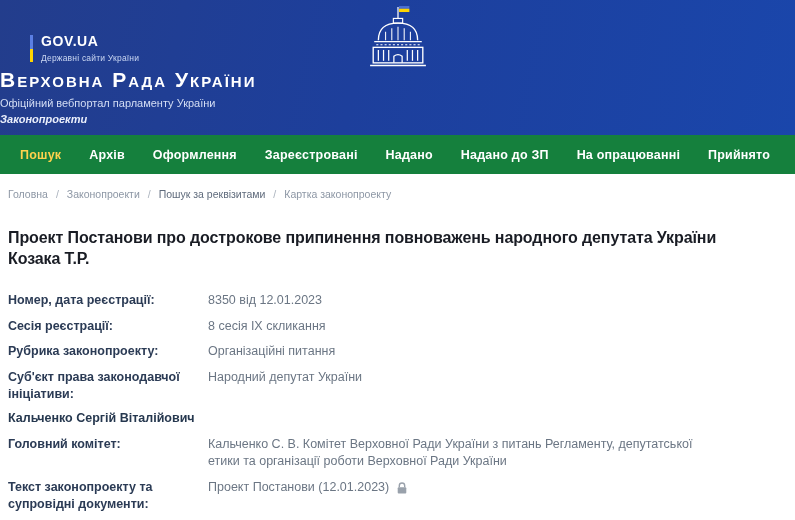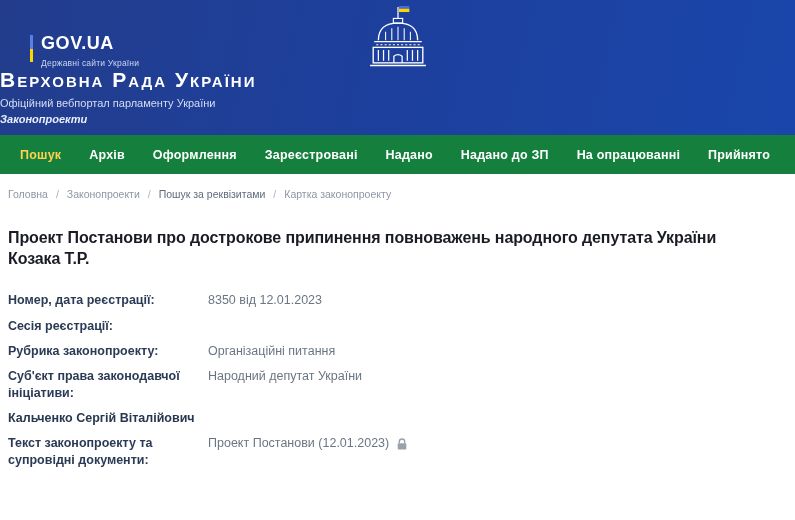--- a/index.html
+++ b/index.html
@@ -7,21 +7,21 @@
               font-family:"Liberation Sans", sans-serif; }
 
   
   .top-header { position:relative; height:135px;
     background:linear-gradient(102deg, #233d8c 0%, #1d3f9c 45%, #1a46ab 100%); }
 
   .gov-logo { position:absolute; left:30px; top:33px; display:flex; gap:8px; cursor:pointer; }
   .gov-flagbar { width:3px; height:27px; display:flex; flex-direction:column; margin-top:2px; }
   .gov-flagbar .fb-top { flex:1; background:#5b7fe4; }
   .gov-flagbar .fb-bot { flex:1; background:#ffd500; }
-  .gov-name { font-size:18px; font-weight:bold; letter-spacing:.6px; color:#ffffff; }
+  .gov-name { font-size:14px; font-weight:bold; letter-spacing:.6px; color:#ffffff; }
   .gov-tagline { font-size:8.5px; color:#c9d6f2; margin-top:4px; letter-spacing:.2px; }
 
   .header-center { position:absolute; left:0; right:0; top:5px; text-align:left; color:#fff; }
   .header-title { font-size:21px; font-weight:600; font-variant:small-caps;
                   letter-spacing:2px; margin-top:1px; color:#ffffff; }
   .header-subtitle { font-size:11px; color:#d4def5; margin-top:5px; }
   .header-section { font-size:11px; font-weight:bold; font-style:italic; color:#e9eefb; margin-top:4px; }
 
   
   .nav { height:39px; background:#15803d; display:flex; align-items:center;
@@ -121,31 +121,36 @@
 
 <h1 class="page-title">Проект Постанови про дострокове припинення повноважень народного депутата України Козака Т.Р.</h1>
 
 <div class="details">
   <div class="row">
     <div class="row-label">Номер, дата реєстрації:</div>
     <div class="row-value">8350 від 12.01.2023</div>
   </div>
   <div class="row">
     <div class="row-label">Сесія реєстрації:</div>
+    <div class="row-value">8 сесія IX скликання</div>
   </div>
   <div class="row">
     <div class="row-label">Рубрика законопроекту:</div>
     <div class="row-value">Організаційні питання</div>
   </div>
   <div class="row">
     <div class="row-label">Суб'єкт права законодавчої ініціативи:</div>
     <div class="row-value">Народний депутат України</div>
   </div>
   <div class="row">
     <div class="row-value strong">Кальченко Сергій Віталійович</div>
+  </div>
+  <div class="row">
+    <div class="row-label">Головний комітет:</div>
+    <div class="row-value">Кальченко С. В. Комітет Верховної Ради України з питань Регламенту, депутатської етики та організації роботи Верховної Ради України</div>
   </div>
   <div class="row docs">
     <div class="row-label">Текст законопроекту та супровідні документи:</div>
     <div class="row-value">
       <div class="doc-item">
         <span>Проект Постанови (12.01.2023)</span>
         <svg width="12" height="13" viewBox="0 0 12 13">
           <path d="M3.3 5.2V3.7a2.7 2.7 0 0 1 5.4 0v1.5" fill="none" stroke="#99a1ab" stroke-width="1.4"></path>
           <rect x="1.7" y="5.2" width="8.6" height="6.4" rx="1" fill="#99a1ab"></rect>
         </svg>

